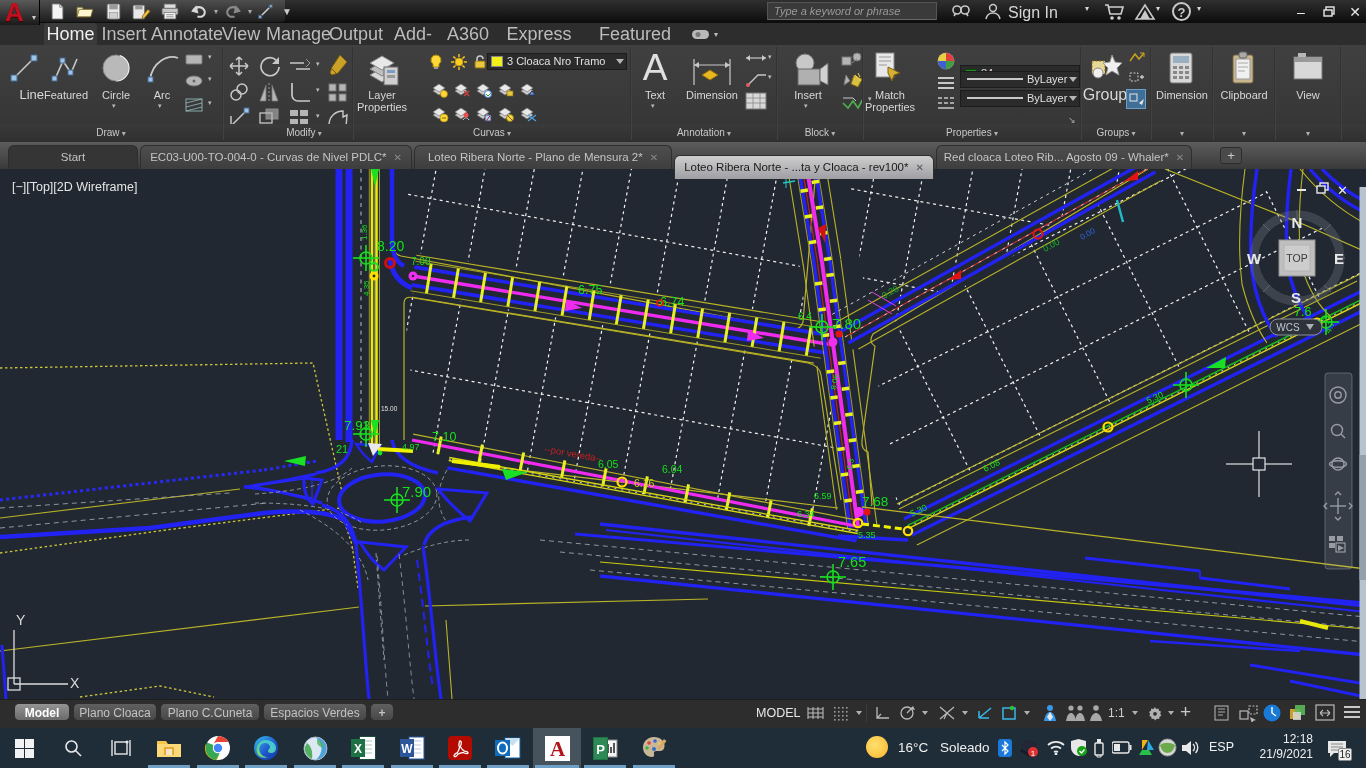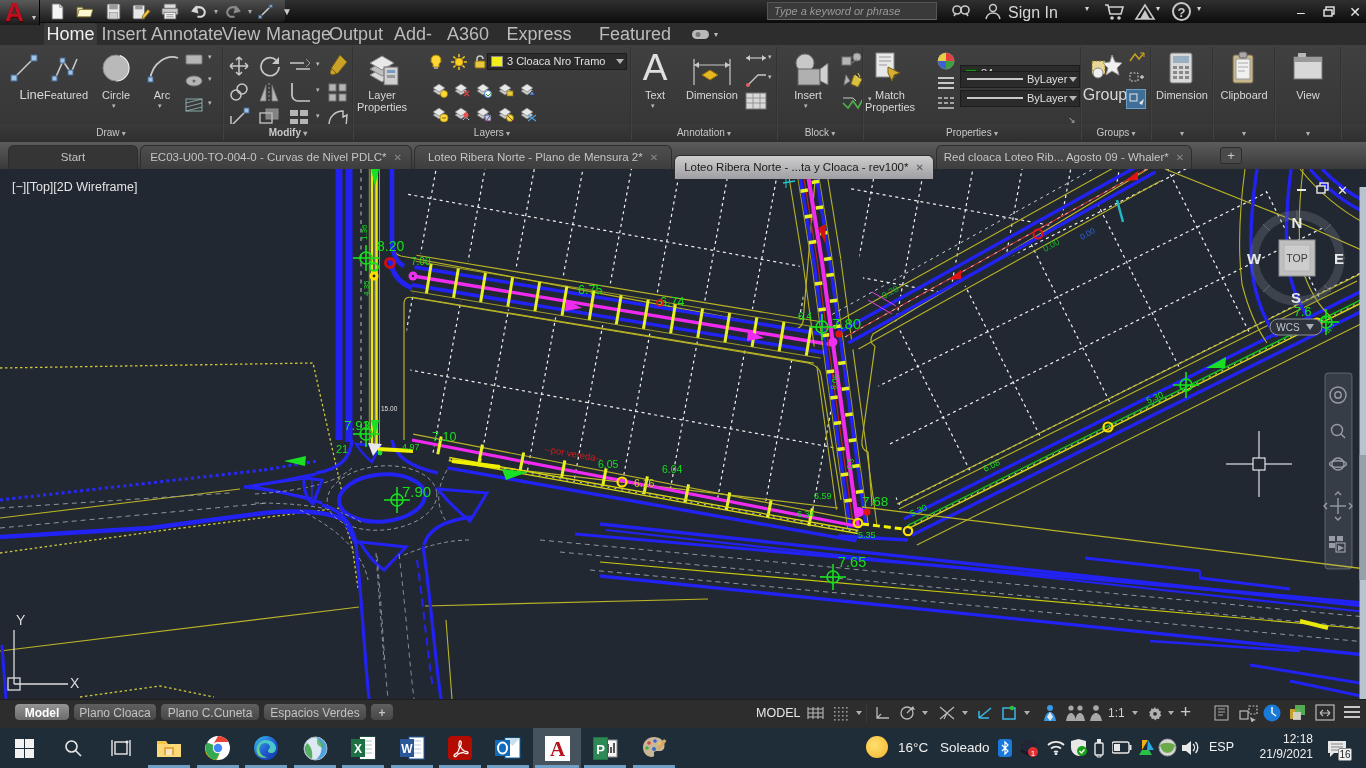--- a/index.html
+++ b/index.html
@@ -983,22 +983,22 @@
 <div class="pansep" style="left:630px"></div>
 <div class="pansep" style="left:776px"></div>
 <div class="pansep" style="left:862px"></div>
 <div class="pansep" style="left:1080px"></div>
 <div class="pansep" style="left:1150px"></div>
 <div class="pansep" style="left:1212px"></div>
 <div class="pansep" style="left:1274px"></div>
 <div class="pansep" style="left:1340px"></div>
 
 <div class="panlabel" style="left:0;width:222px;">Draw</div>
-<div class="panlabel" style="left:224px;width:128px;font-weight:bold;">Modify</div>
-<div class="panlabel" style="left:354px;width:276px;">Layers</div>
+<div class="panlabel" style="left:240px;width:128px;">Modify</div>
+<div class="panlabel" style="left:354px;width:276px;">Curvas</div>
 <div class="panlabel" style="left:632px;width:144px;">Annotation</div>
 <div class="panlabel" style="left:778px;width:84px;">Block</div>
 <div class="panlabel" style="left:864px;width:216px;">Properties</div>
 <div class="panlabel" style="left:1082px;width:68px;">Groups</div>
 <div class="panlabel" style="left:1152px;width:60px;"></div>
 <div class="panlabel" style="left:1214px;width:60px;"></div>
 <div class="panlabel" style="left:1276px;width:64px;"></div>
 </div>
 
 <div id="filetabs">

